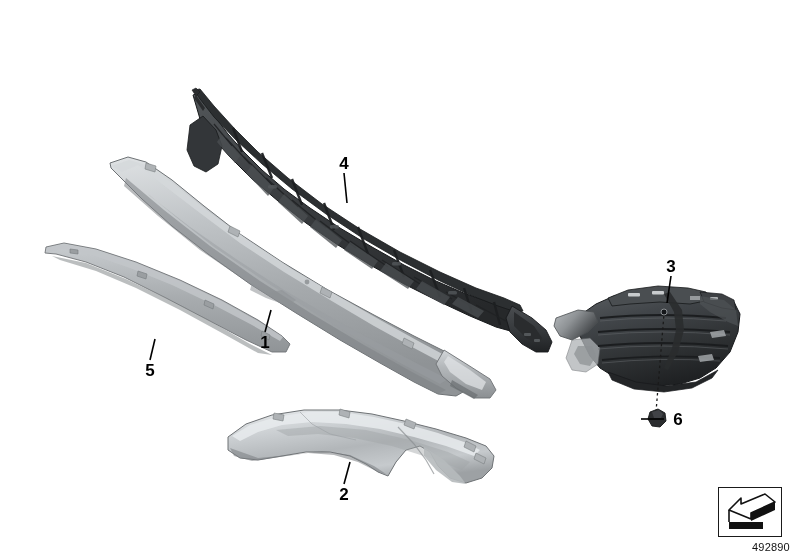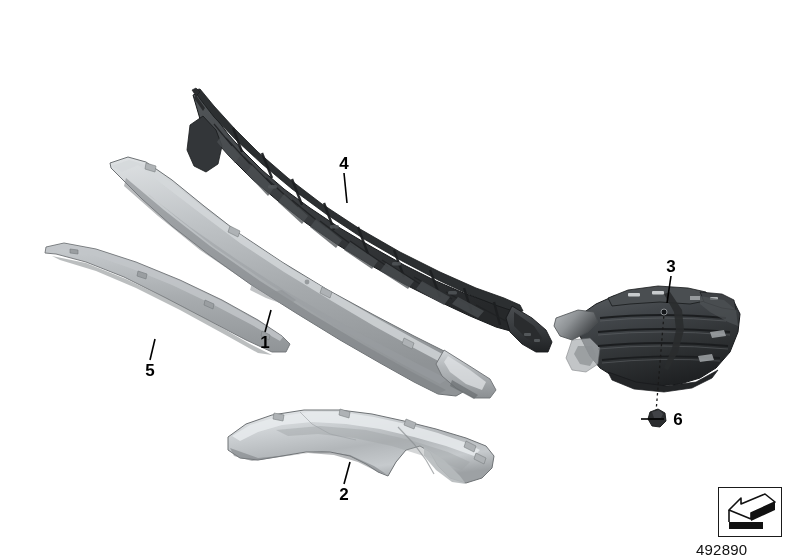--- a/index.html
+++ b/index.html
@@ -41,24 +41,24 @@
     top: 487px;
     width: 64px;
     height: 50px;
     border: 1px solid #1a1a1a;
     background: #ffffff;
     box-sizing: border-box;
   }
   #legend-box svg { display: block; }
   #drawing-number {
     position: absolute;
-    left: 696px;
+    left: 752px;
     top: 541px;
     font-family: "Liberation Sans", sans-serif;
-    font-size: 15px;
+    font-size: 11px;
     color: #111111;
     letter-spacing: 0.2px;
   }
 </style>
 </head>
 <body>
 
 <div id="diagram-root">
 
   <svg id="parts-canvas" viewBox="0 0 800 560" xmlns="http://www.w3.org/2000/svg">

